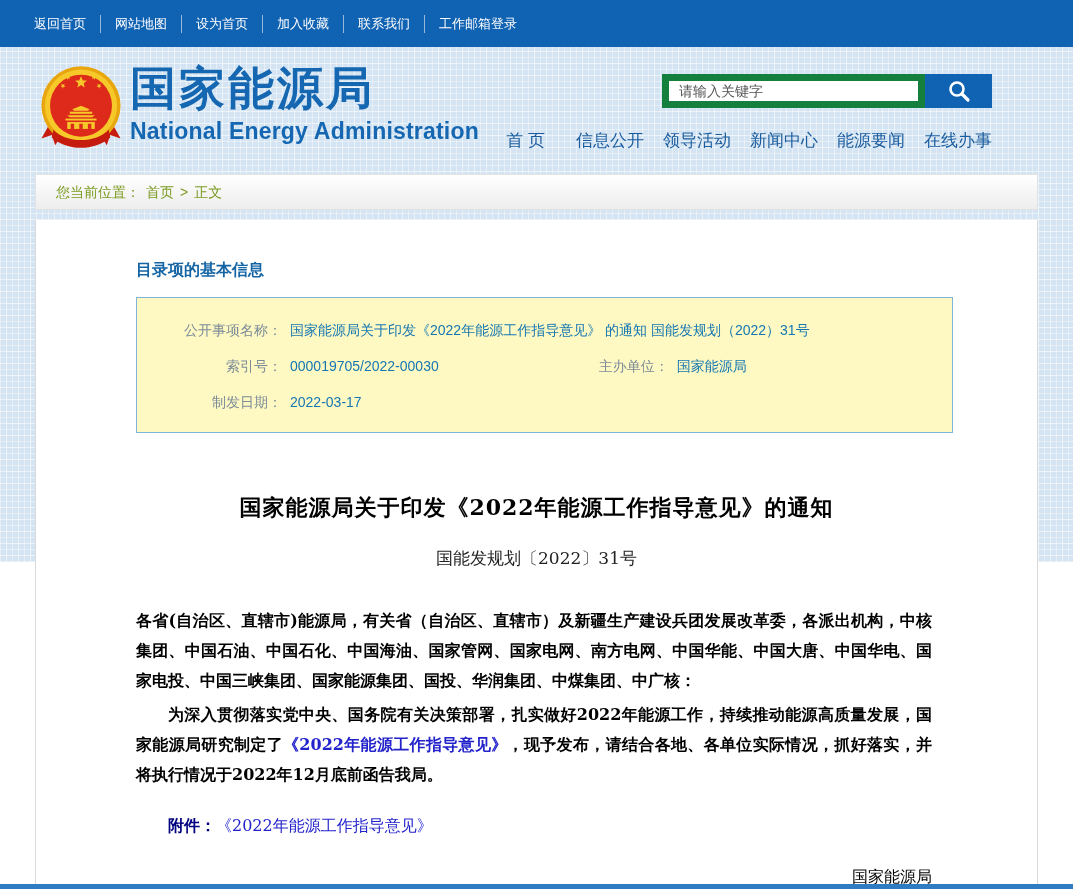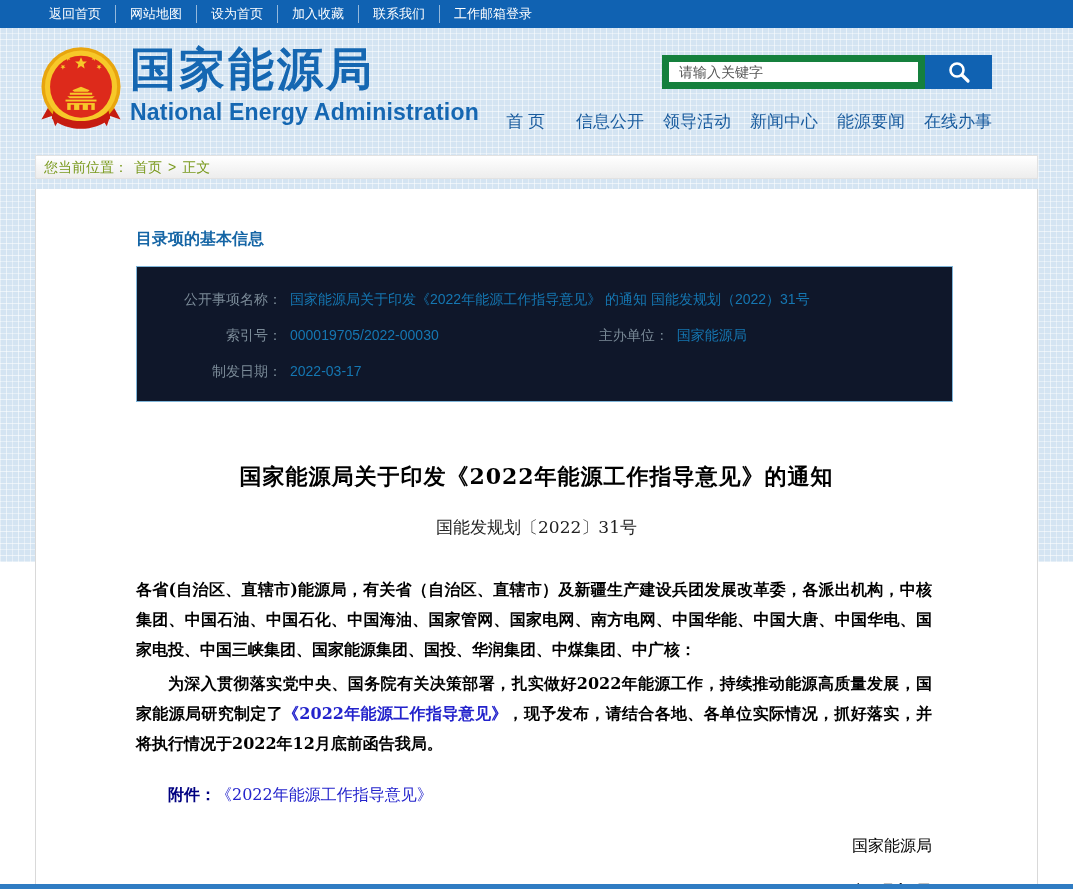--- a/index.html
+++ b/index.html
@@ -18,22 +18,22 @@
       repeating-linear-gradient(0deg, rgba(255,255,255,.55) 0 1px, transparent 1px 6px),
       repeating-linear-gradient(90deg, rgba(255,255,255,.55) 0 1px, transparent 1px 6px),
       repeating-linear-gradient(0deg, rgba(150,190,225,.22) 0 1px, transparent 1px 12px),
       repeating-linear-gradient(90deg, rgba(150,190,225,.22) 0 1px, transparent 1px 12px);
     z-index:0;
   }
   .layer { position:relative; z-index:1; }
 
   
   .topbar {
-    height:28px; background:#1062b2; color:#fff;
-    display:flex; align-items:center; padding-left:35px;
+    height:47px; background:#1062b2; color:#fff;
+    display:flex; align-items:center; padding-left:20px;
   }
   .topbar ul { list-style:none; display:flex; align-items:center; }
   .topbar li { font-size:13px; padding:0 14px; cursor:pointer; white-space:nowrap; }
   .topbar li + li { border-left:1px solid rgba(255,255,255,.55); }
 
   
   .header { position:relative; height:127px; }
   .emblem { position:absolute; left:38px; top:17px; width:86px; height:92px; }
   .brand { position:absolute; left:130px; top:14px; color:#1567b2; }
   .brand .zh { font-size:46px; font-weight:bold; letter-spacing:3px; line-height:1.2; }
@@ -52,40 +52,40 @@
   }
 
   .nav { position:absolute; top:82px; right:81px; display:flex; align-items:center; }
   .nav .nav-item {
     font-size:17px; color:#1a5c9e; margin-left:19px; cursor:pointer; white-space:nowrap;
   }
   .nav .nav-item:first-child { margin-left:0; margin-right:12px; }
 
   
   .breadcrumb {
-    margin:0 35px; height:24px; line-height:27px;
+    margin:0 35px; height:36px; line-height:27px;
     background:linear-gradient(#ffffff, #ededed);
     border:1px solid #e2e2e2;
-    padding-left:8px; font-size:14px; color:#7a9a1e;
+    padding-left:20px; font-size:14px; color:#7a9a1e;
     display:flex; align-items:center; gap:6px;
   }
   .breadcrumb a { color:#7a9a1e; text-decoration:none; cursor:pointer; }
 
   
   .content {
     margin:10px 35px 0 35px; height:788px; background:#ffffff;
     border-left:1px solid #d9d9d9; border-right:1px solid #d9d9d9;
     padding-top:40px;
   }
   .dir-heading {
     margin-left:100px; font-size:16px; font-weight:bold; color:#1565a5;
   }
   .info-box {
     margin:16px 84px 2px 100px;
-    background:#0f172a; border:1px solid #7fb5d9;
+    background:#fef9c3; border:1px solid #7fb5d9;
     padding:14px 0 12px 0; font-size:14px;
   }
   .info-row { display:flex; align-items:flex-start; min-height:36px; line-height:22px; padding-top:7px; }
   .info-label { width:145px; text-align:right; color:#7b8b98; flex:0 0 145px; }
   .info-value { color:#1577b2; margin-left:8px; }
   .info-col2 { display:flex; margin-left:160px; }
   .info-label2 { color:#7b8b98; text-align:right; }
 
   
   .article { font-family:"DejaVu Serif","Liberation Serif",serif; color:#000; }

